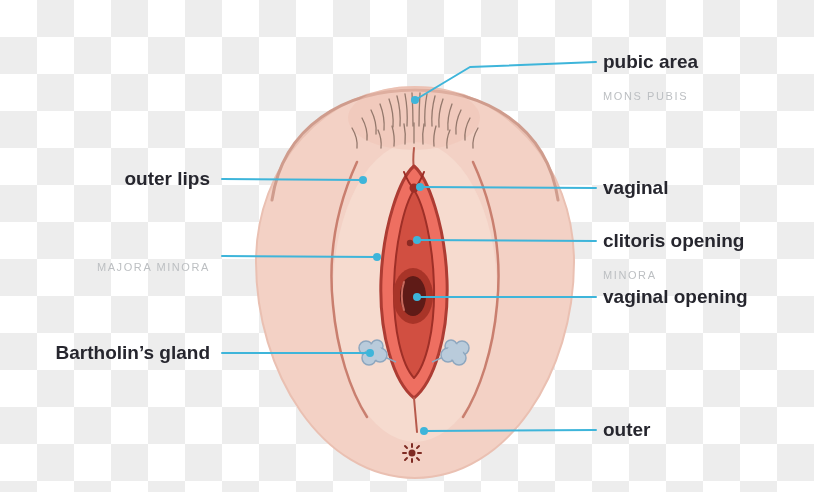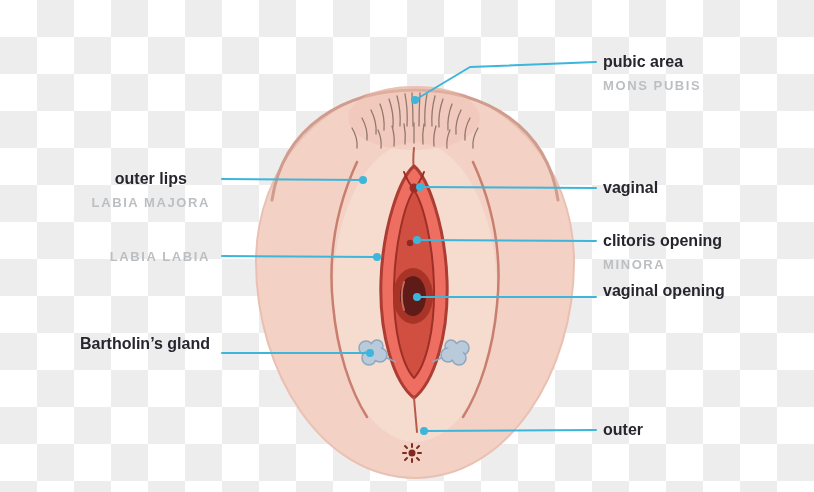--- a/index.html
+++ b/index.html
@@ -6,23 +6,23 @@
   .canvas{
     position:relative;
     width:814px;height:492px;
     overflow:hidden;
     background:
       repeating-conic-gradient(#ededed 0% 25%, #ffffff 25% 50%) 0 0 / 74px 74px;
     font-family:"Liberation Sans", sans-serif;
   }
   .art{position:absolute;left:0;top:0;width:814px;height:492px;}
   .label{position:absolute;white-space:nowrap;}
-  .label .title{font-size:16px;font-weight:700;color:#26262e;line-height:23px;}
-  .label .subtitle{font-size:13px;font-weight:700;color:#bcbfc2;letter-spacing:1.6px;margin-top:5px;}
-  .label.left{right:604px;text-align:center;}
+  .label .title{font-size:19px;font-weight:700;color:#26262e;line-height:23px;}
+  .label .subtitle{font-size:11px;font-weight:400;color:#bcbfc2;letter-spacing:1.6px;margin-top:17px;}
+  .label.left{right:604px;text-align:left;}
   .label.right{left:603px;text-align:left;}
 </style>
 </head>
 <body>
 
 <div class="canvas">
 
   <svg class="art" viewBox="0 0 814 492" aria-hidden="true">
 
     <path d="M415,87 C325,87 256,165 256,262 C256,372 322,478 415,478 C508,478 574,372 574,262 C574,165 505,87 415,87 Z" fill="#f3d1c5" stroke="#eac0b2" stroke-width="2"></path>
@@ -140,40 +140,39 @@
       </g>
       <g>
         <polyline points="596,430 424,431"></polyline>
           <circle cx="424" cy="431" r="4" fill="#3eb5da" stroke="none"></circle>
       </g>
     </g>
   </svg>
 
   <div class="label left" style="top:167px">
     <div class="title">outer lips</div>
-    <div class="subtitle">LABIA MAJORA</div>
   </div>
   <div class="label left" style="top:244px">
-    <div class="subtitle">LABIA LABIA</div>
+    <div class="subtitle">MAJORA MINORA</div>
   </div>
-  <div class="label left" style="top:332px">
+  <div class="label left" style="top:341px">
     <div class="title">Bartholin’s gland</div>
   </div>
 
   <div class="label right" style="top:50px">
     <div class="title">pubic area</div>
     <div class="subtitle">MONS PUBIS</div>
   </div>
   <div class="label right" style="top:176px">
     <div class="title">vaginal</div>
   </div>
   <div class="label right" style="top:229px">
     <div class="title">clitoris opening</div>
     <div class="subtitle">MINORA</div>
   </div>
-  <div class="label right" style="top:279px">
+  <div class="label right" style="top:285px">
     <div class="title">vaginal opening</div>
   </div>
   <div class="label right" style="top:418px">
     <div class="title">outer</div>
   </div>
 
 </div>
 
 </body></html>

